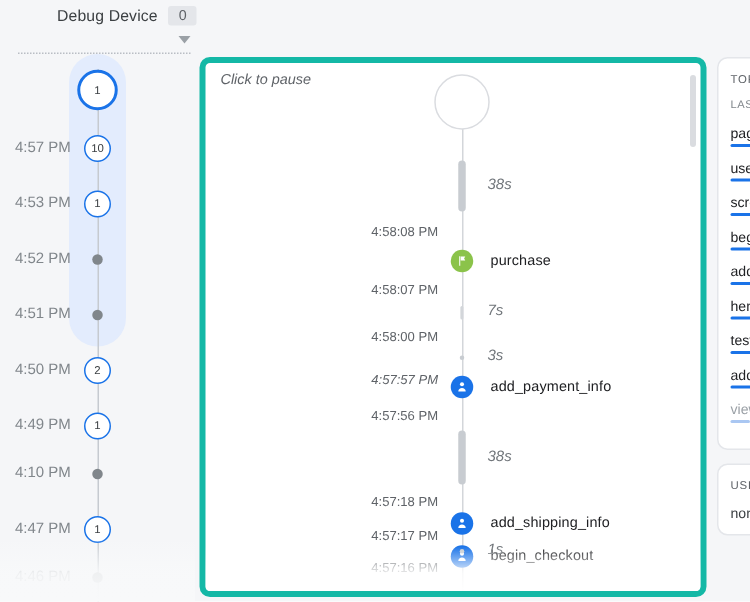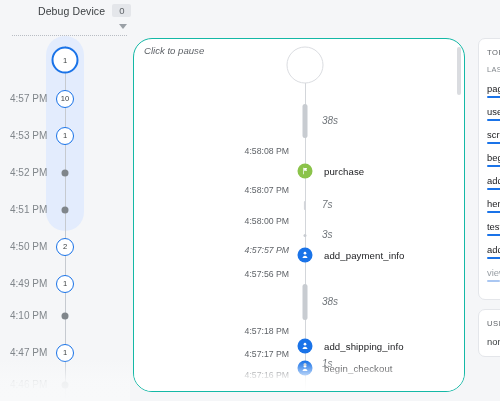--- a/index.html
+++ b/index.html
@@ -74,21 +74,21 @@
   }
   #rail-fade{
     position:absolute;left:0;bottom:0;width:130px;height:42px;
     background:linear-gradient(to bottom,rgba(245,246,248,0) 0%,rgba(248,249,250,.92) 55%,#f8f9fa 100%);
     pointer-events:none;
   }
 
   
   #stream-panel{
     position:absolute;left:133px;top:38px;width:330px;height:352px;
-    background:#fff;border:1px solid #14b8a6;border-radius:19px;
+    background:#fff;border:4px solid #14b8a6;border-radius:7px;
     overflow:hidden;
   }
   #pause-hint{
     position:absolute;left:10px;top:6px;
     font-size:9.6px;font-style:italic;color:#5f6368;
   }
   #stream-scrollbar{
     position:absolute;right:3px;top:8px;width:4px;height:48px;
     background:#dadce0;border-radius:3px;
   }

